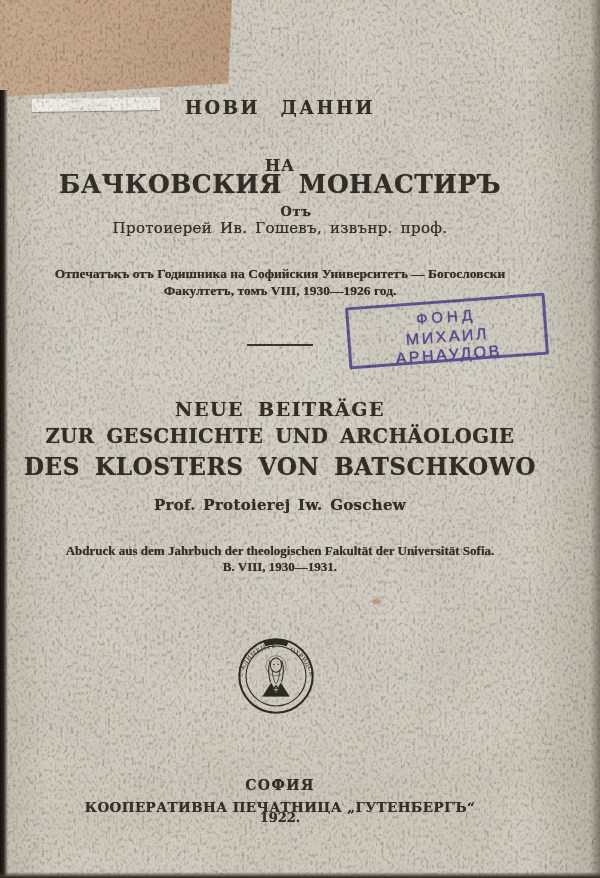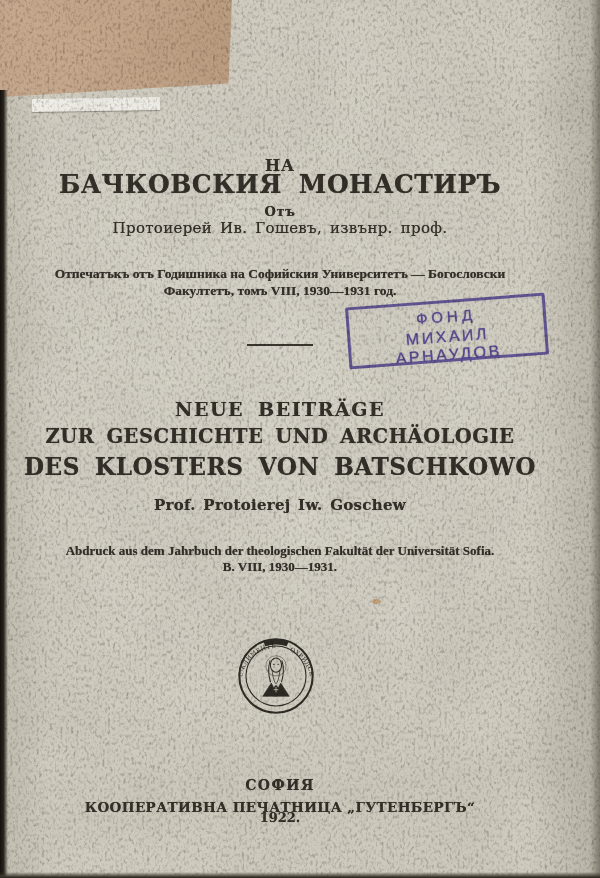--- a/index.html
+++ b/index.html
@@ -11,21 +11,21 @@
           linear-gradient(180deg, #d2cec2 0%, #d1cdc0 70%, #c6c2b5 97%, #a9a599 100%),
           #d1cdc0;
         font-family:"DejaVu Serif", serif; color:#35312a;}
   .txt{position:absolute;left:0;width:560px;text-align:center;white-space:nowrap;
        text-shadow:0 0 .7px rgba(47,43,36,.65);}
   
   .bg1{top:97px;font-size:18px;font-weight:700;letter-spacing:2.5px;word-spacing:12px;}
   .bg2{top:125px;font-size:21px;font-weight:700;letter-spacing:1.5px;word-spacing:7px;}
   .bg3{top:156px;font-size:16px;font-weight:700;letter-spacing:1px;}
   .bg4{top:169px;font-size:26px;font-weight:700;letter-spacing:.5px;word-spacing:8px;transform:scaleX(.96);}
-  .bg-from{top:204px;font-size:13px;font-weight:700;letter-spacing:.5px;}
+  .bg-from{top:204px;font-size:13px;font-weight:700;letter-spacing:.5px;padding-left:16px;}
   .bg-author{top:219px;font-size:15px;font-weight:400;letter-spacing:.3px;word-spacing:3px;}
   
   .note{font-family:"Liberation Serif", serif;font-weight:600;}
   .off1{top:266px;font-size:13.5px;}
   .off2{top:283px;font-size:13.5px;}
   .rule{position:absolute;left:247px;top:344px;width:66px;height:2px;background:#3b372f;}
   
   .stamp{position:absolute;left:347px;top:300px;width:194px;height:56px;
          border:3px solid rgba(80,66,142,.85);border-radius:2px;
          transform:rotate(-4.3deg);color:rgba(88,74,148,.95);
@@ -64,27 +64,28 @@
          background:#c29a6e;opacity:.85;}
   .noise{position:absolute;left:0;top:0;mix-blend-mode:multiply;pointer-events:none;}
   .seal{position:absolute;left:237px;top:637px;width:78px;height:78px;}
   .seal text{font-family:"DejaVu Serif", serif;fill:#2f2c26;}
 </style>
 </head>
 <body>
 
 <div class="scan">
 
+  <div class="txt bg1">НОВИ ДАННИ</div>
   <div class="txt bg3">НА</div>
   <div class="txt bg4">БАЧКОВСКИЯ МОНАСТИРЪ</div>
   <div class="txt bg-from">Отъ</div>
   <div class="txt bg-author">Протоиерей Ив. Гошевъ, извънр. проф.</div>
 
   <div class="txt note off1">Отпечатъкъ отъ Годишника на Софийския Университетъ — Богословски</div>
-  <div class="txt note off2">Факултетъ, томъ VIII, 1930—1931 год.</div>
+  <div class="txt note off2">Факултетъ, томъ VIII, 1930—1926 год.</div>
 
   <div class="rule"></div>
 
   <div class="stamp">
     <div class="s1">ФОНД</div>
     <div class="s2">МИХАИЛ АРНАУДОВ</div>
   </div>
 
   <div class="txt de1">NEUE BEITRÄGE</div>
   <div class="txt de2">ZUR GESCHICHTE UND ARCHÄOLOGIE</div>

